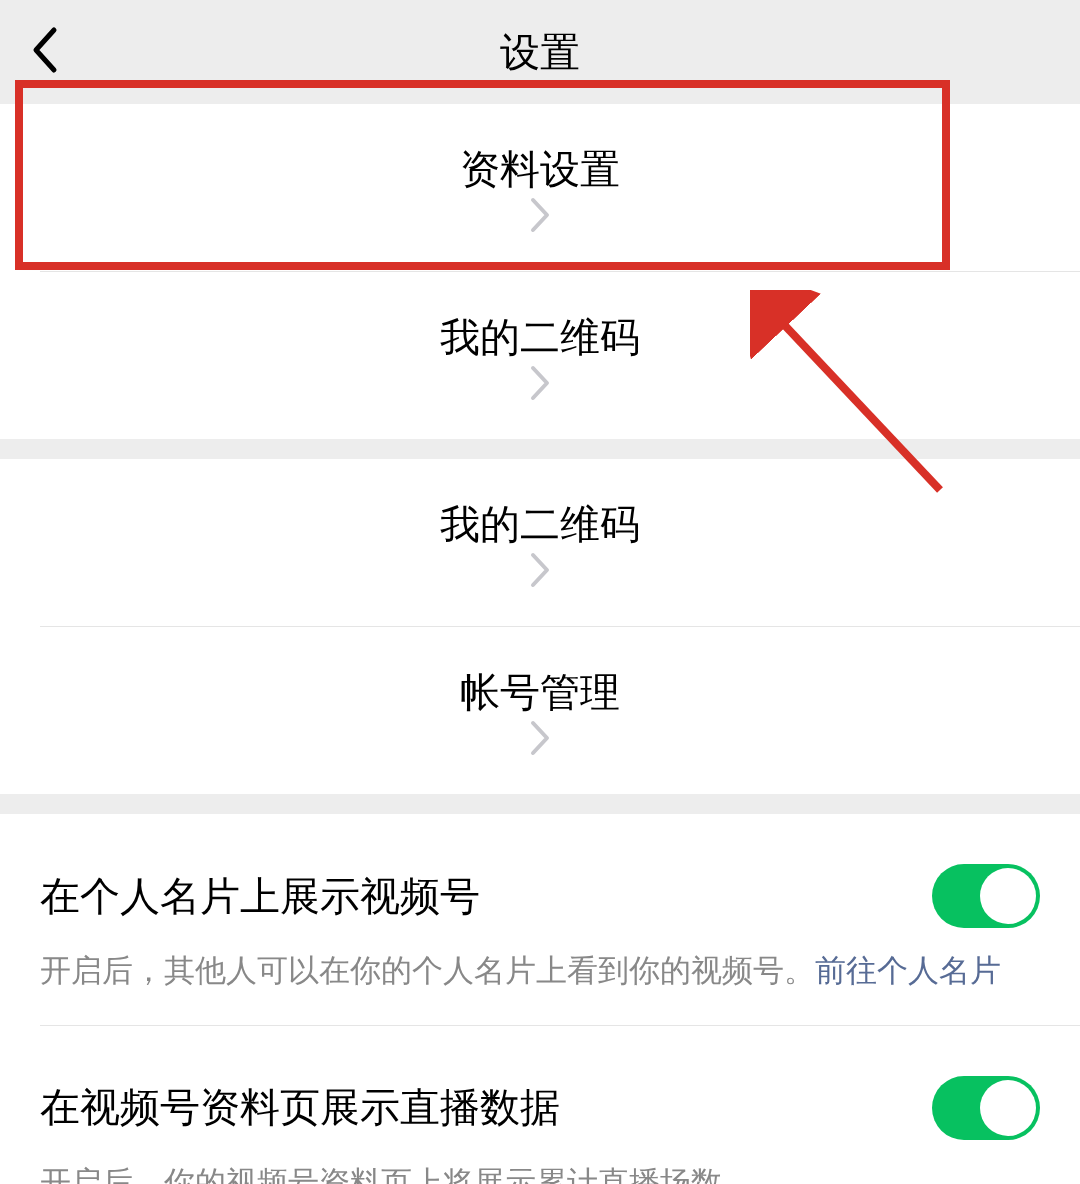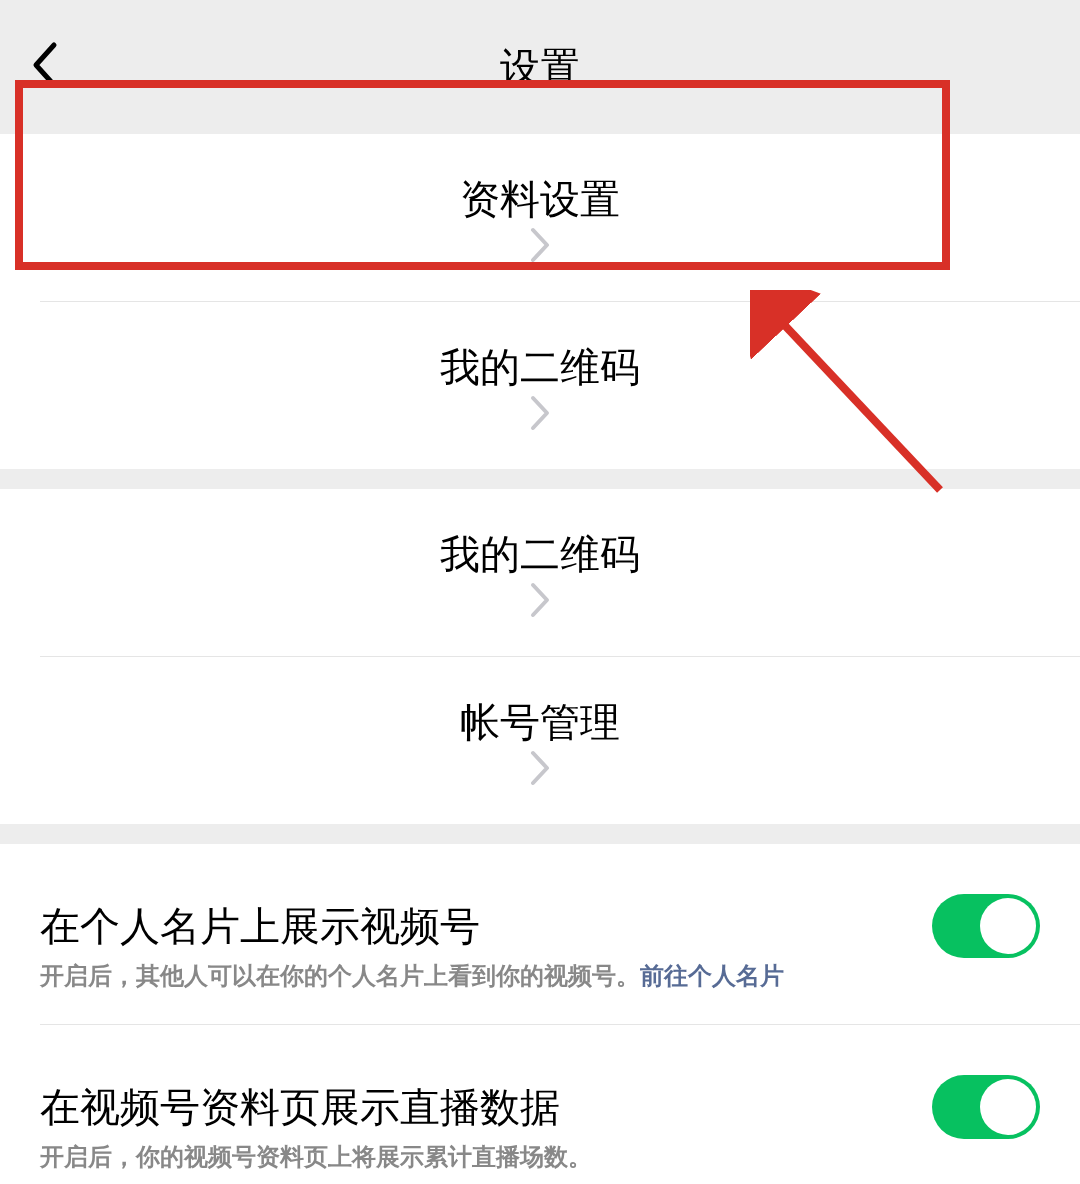--- a/index.html
+++ b/index.html
@@ -9,21 +9,21 @@
     }
     body {
       font-family: -apple-system, BlinkMacSystemFont, "PingFang SC", "Helvetica Neue", sans-serif;
       background: #ededed;
       width: 1080px;
       height: 1184px;
       overflow: hidden;
       position: relative;
     }
     .header {
-      height: 134px;
+      height: 104px;
       background: #ededed;
       display: flex;
       align-items: center;
       position: relative;
     }
     .back-arrow {
       position: absolute;
       left: 30px;
       top: 50%;
       transform: translateY(-50%);
@@ -71,24 +71,24 @@
     .toggle-row {
       display: flex;
       align-items: center;
       justify-content: space-between;
     }
     .toggle-label {
       font-size: 40px;
       color: #000;
     }
     .toggle-desc {
-      font-size: 24px;
+      margin-top: 20px;
+      font-size: 31px;
       color: #888;
       line-height: 1.5;
-      font-weight: bold;
     }
     .toggle-link {
       color: #576b95;
     }
     .switch {
       width: 108px;
       height: 64px;
       background: #07c160;
       border-radius: 32px;
       position: relative;

